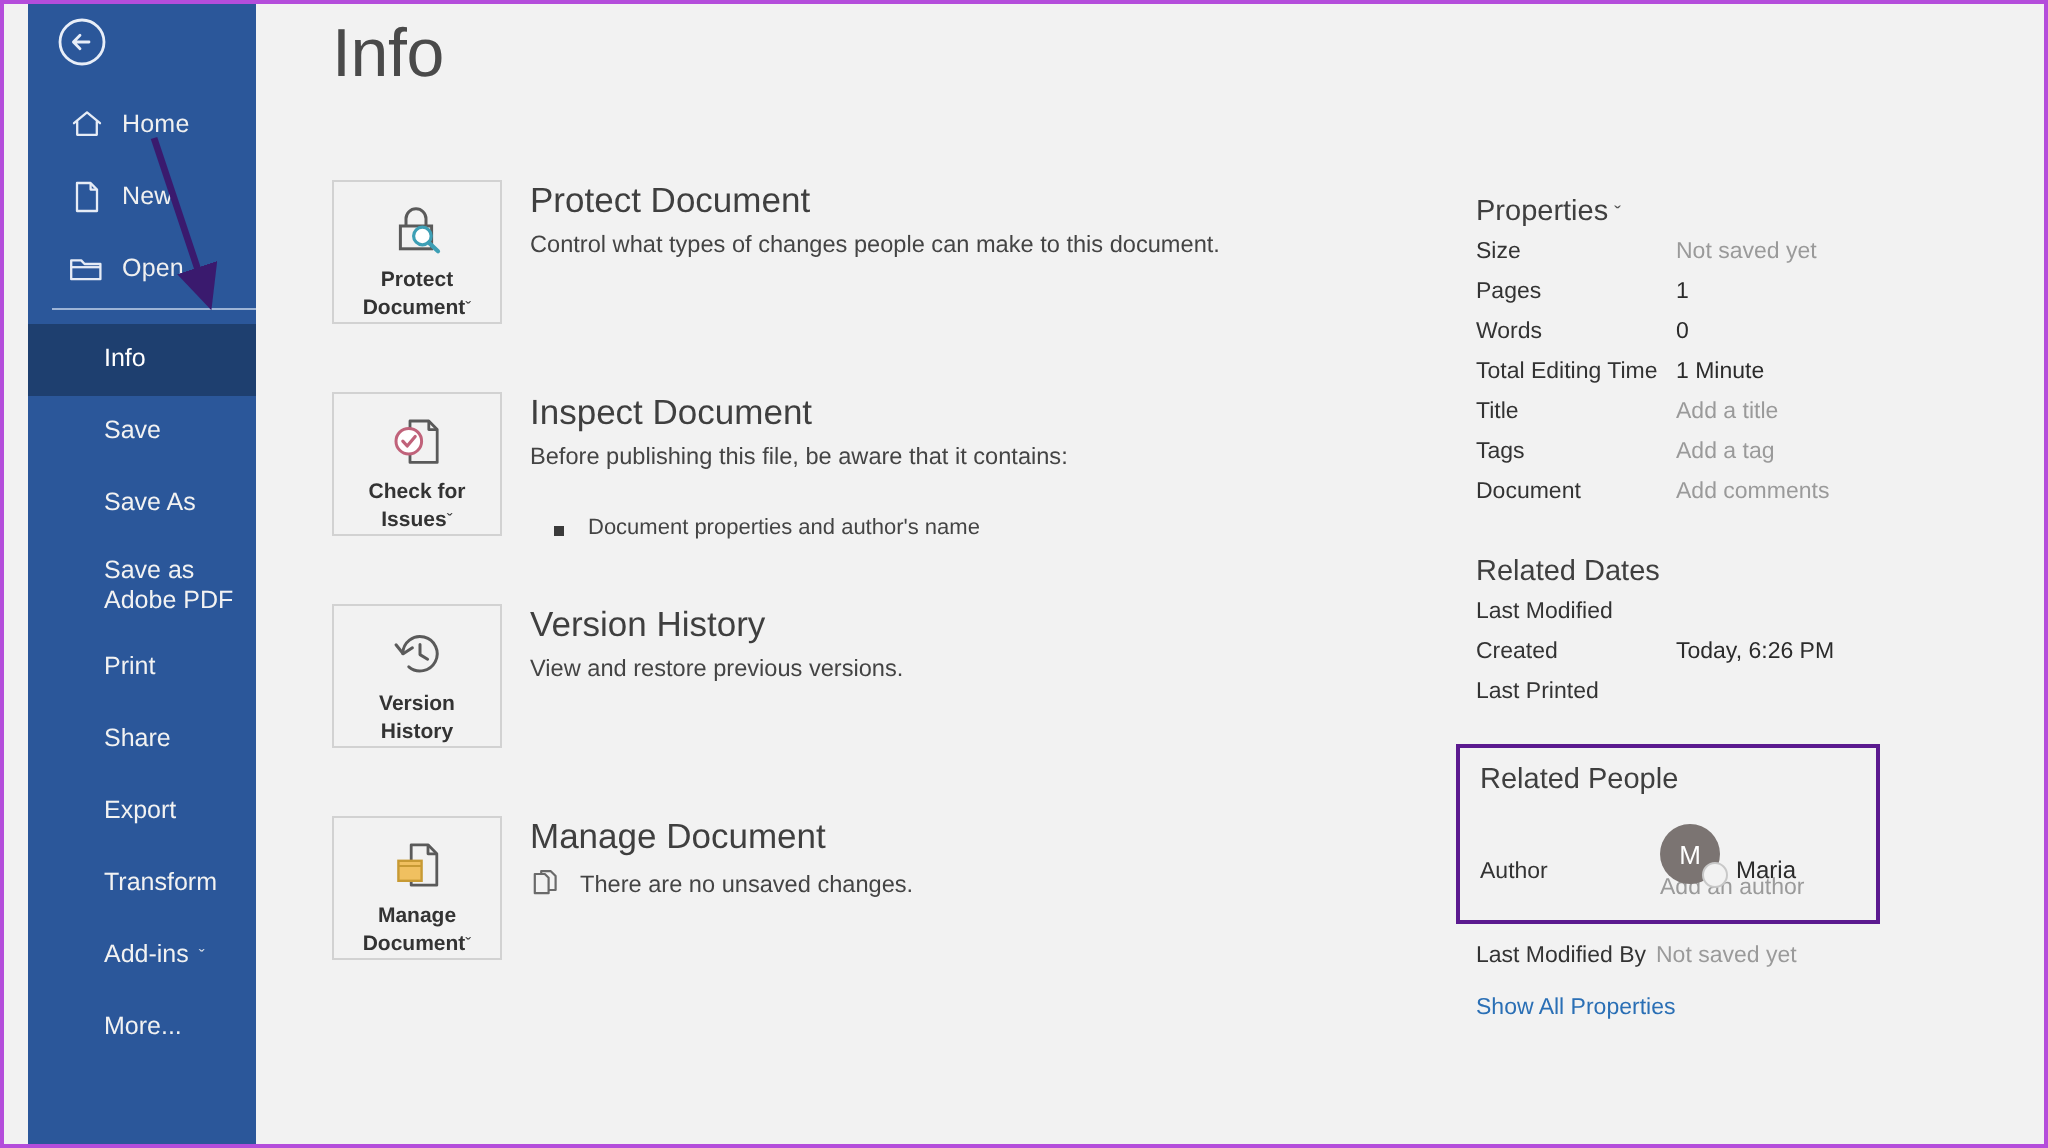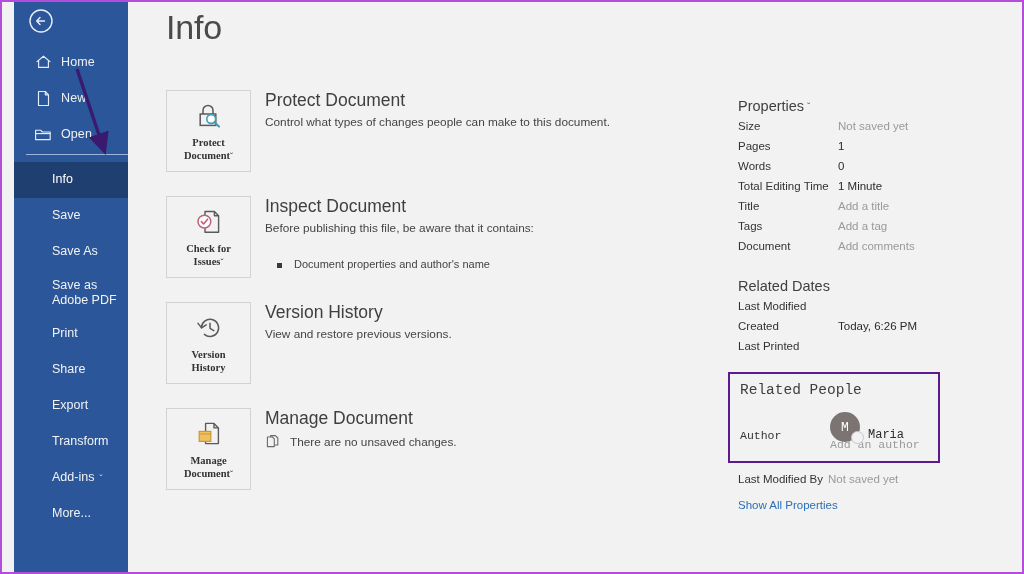--- a/index.html
+++ b/index.html
@@ -113,29 +113,28 @@
   }
 
   
   #cards { position: absolute; left: 38px; top: 88px; width: 560px; }
 
   .card { position: relative; height: 106px; }
 
   .card-tile {
     position: absolute;
     left: 0; top: 0;
-    width: 85px; height: 82px;
+    width: 85px; height: 72px;
     border: 1px solid #d2d2d2;
     background: #f2f2f2;
     display: flex;
     flex-direction: column;
     align-items: center;
     justify-content: flex-start;
     padding-top: 8px;
-    font-family: Liberation Serif, serif;
   }
   .tile-icon { width: 36px; height: 34px; display: flex; align-items: center; justify-content: center; }
   .tile-label {
     margin-top: 3px;
     font-size: 10.5px;
     font-weight: bold;
     color: #333333;
     text-align: center;
     line-height: 1.28;
     white-space: pre-line;
@@ -203,21 +202,20 @@
   .rail-block { margin-bottom: 10px; }
 
   
   #related-people {
     position: relative;
     border: 2px solid #5b1a8f;
     padding: 8px 10px 10px 10px;
     margin-left: -10px;
     margin-top: 12px;
     width: 212px;
-    font-family: Liberation Mono, monospace;
   }
   #related-people .rail-heading { margin-bottom: 4px; }
 
   .author-row { display: flex; align-items: flex-end; height: 40px; }
   .author-key { width: 90px; flex: none; font-size: 11.5px; color: #333333; padding-top: 2px; }
 
   .avatar-wrap { position: relative; width: 30px; height: 30px; flex: none; }
   .avatar {
     width: 30px; height: 30px;
     border-radius: 50%;

